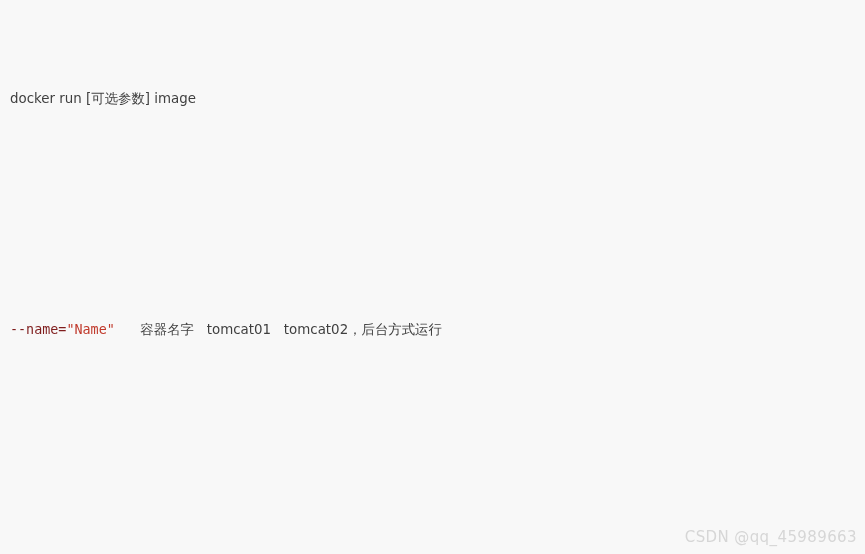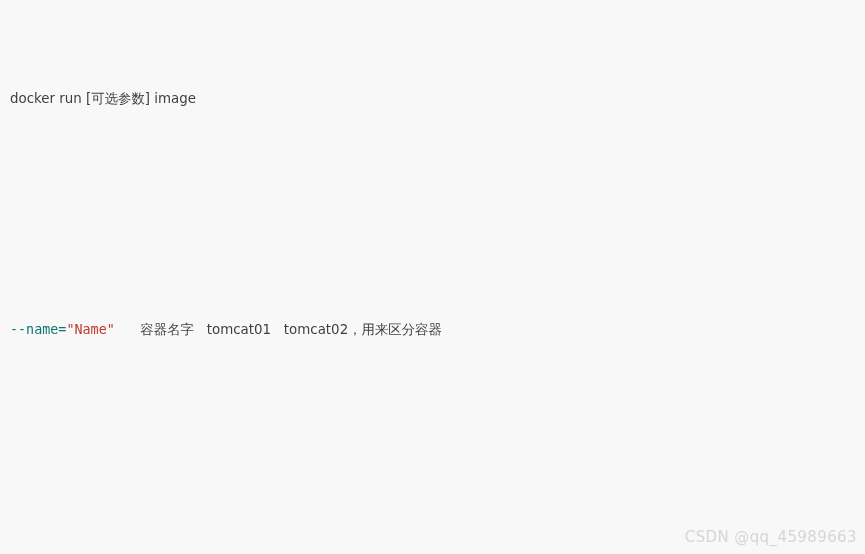--- a/index.html
+++ b/index.html
@@ -29,21 +29,21 @@
   }
   .line {
     height: 21px;
     white-space: pre;
   }
   .blank { height: 21px; }
 
   
   .t-default { color: #3f3f3f; }
   .t-comment { color: #d9b98c; }
-  .t-flag    { color: #0f766e; }
+  .t-flag    { color: #7f1d1d; }
   .t-string  { color: #c0392b; }
 
   
   .cjk {
     font-family: "DejaVu Sans", "Liberation Sans", sans-serif;
   }
 
   #watermark {
     position: absolute;
     right: 8px;
@@ -63,21 +63,21 @@
   <div id="code">
 
     
     <div class="line"><span class="t-default cjk">docker run [可选参数] image</span></div>
 
     <div class="blank"></div>
 
     
 
     
-    <div class="line"><span class="t-flag">--name=</span><span class="t-string">"Name"</span><span class="t-default cjk">      </span><span class="t-default cjk">容器名字   tomcat01   tomcat02，用来区分容器</span></div>
+    <div class="line"><span class="t-flag">--name=</span><span class="t-string">"Name"</span><span class="t-default cjk">      </span><span class="t-default cjk">容器名字   tomcat01   tomcat02，后台方式运行</span></div>
 
     
 
     
     
 
     
     
 
     

